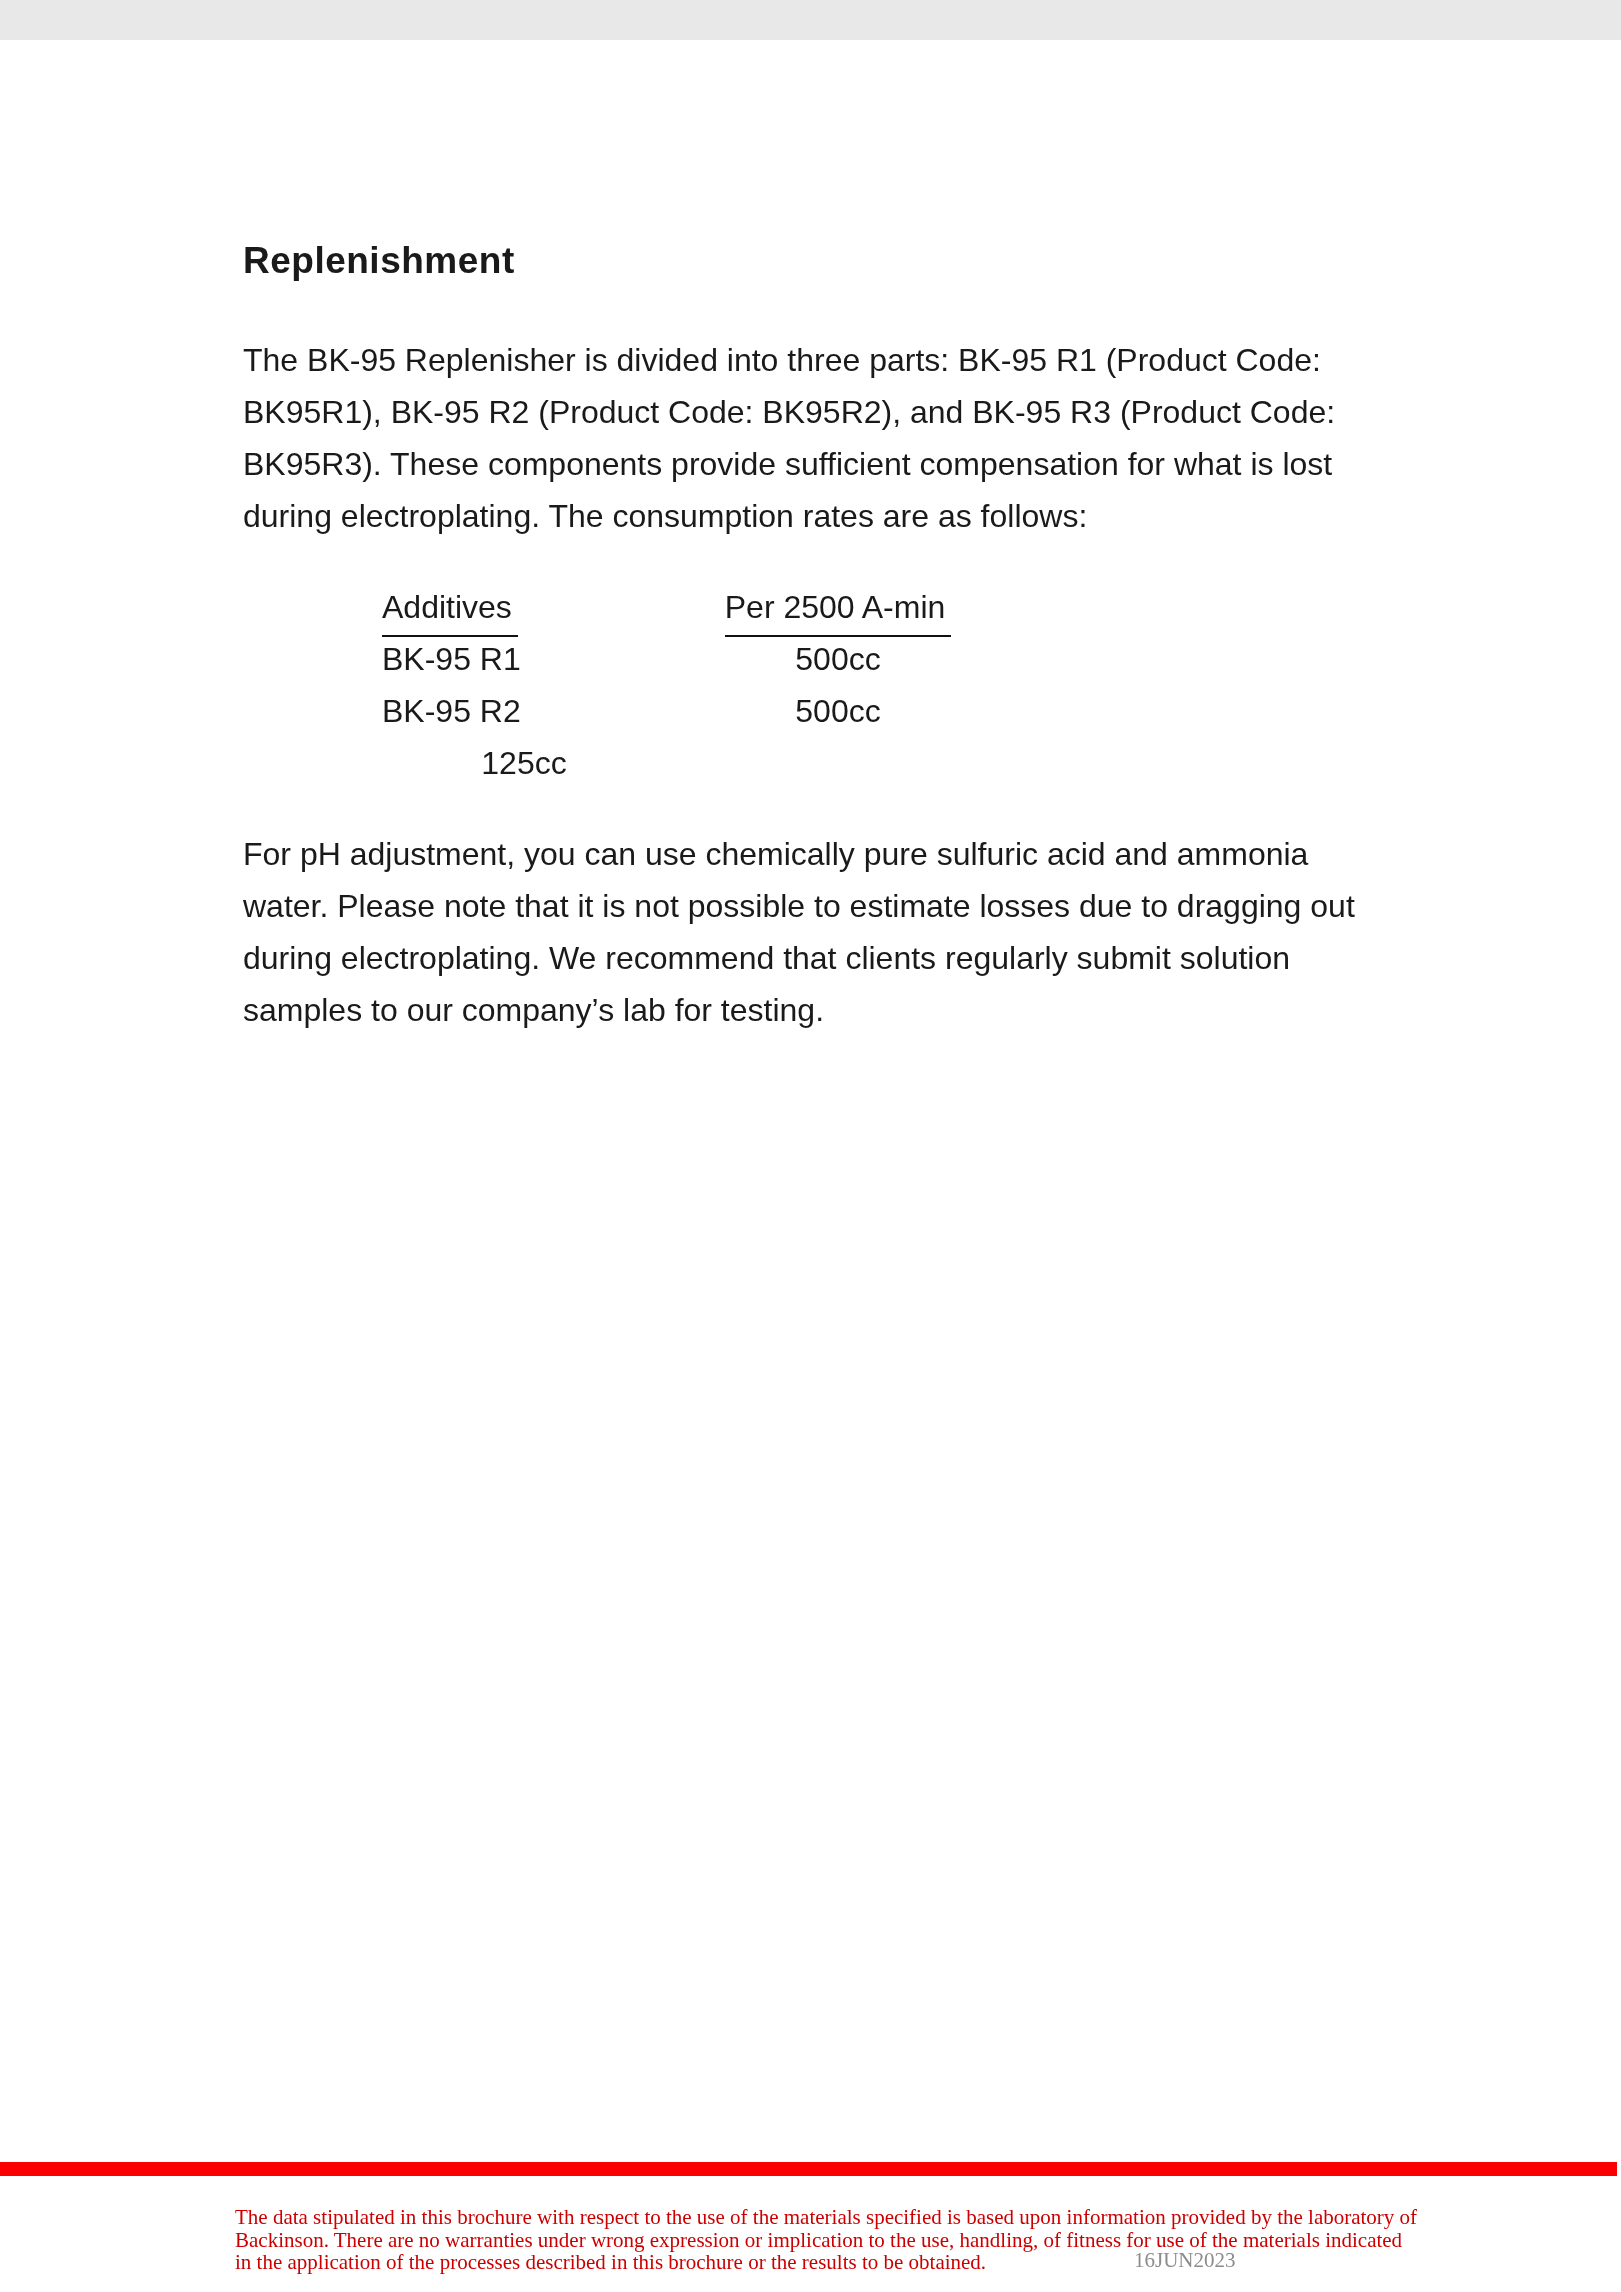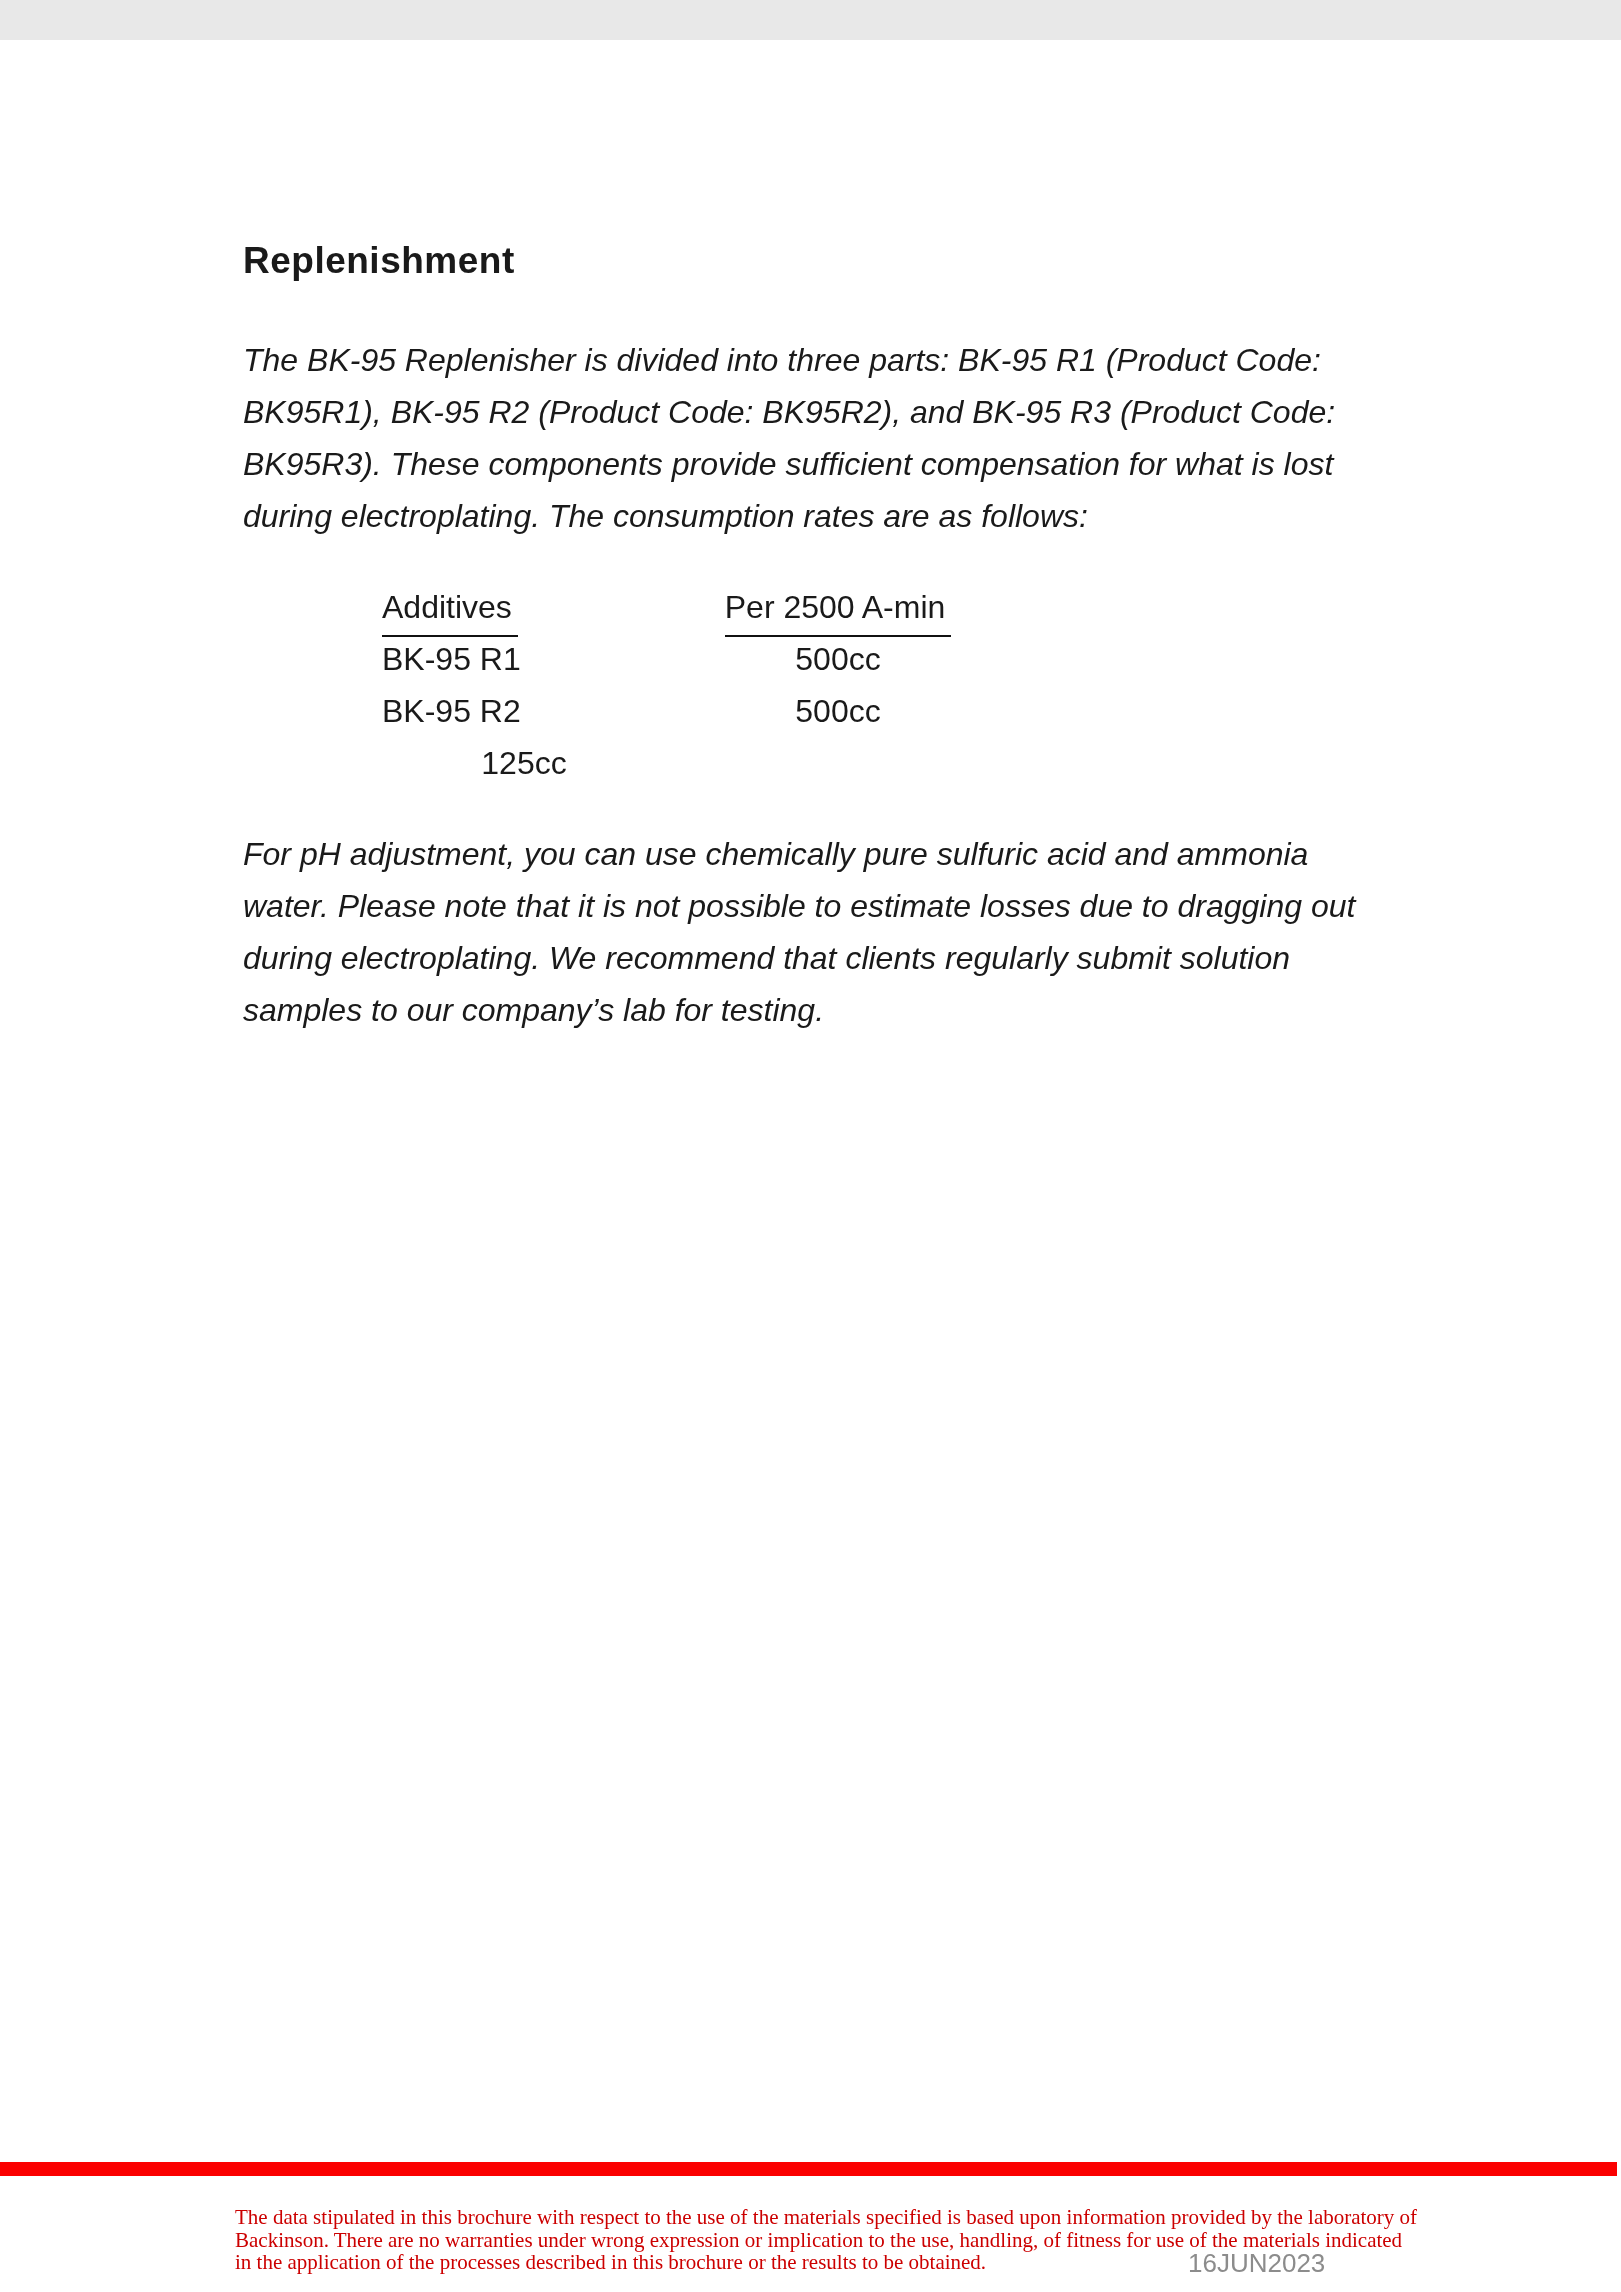--- a/index.html
+++ b/index.html
@@ -20,21 +20,20 @@
     font-weight: bold;
     letter-spacing: 0.5px;
     white-space: pre;
   }
   .body-para {
     position: absolute;
     left: 243px;
     font-size: 32px;
     line-height: 52px;
     white-space: pre;
-    font-style: italic;
   }
   .para-1 { top: 294px; }
   .para-2 { top: 788px; }
   .consumption-table {
     position: absolute;
     left: 382px;
     top: 541px;
     width: 627px;
   }
   .trow {
@@ -64,24 +63,24 @@
     position: absolute;
     left: 235px;
     top: 2166px;
     font-family: "Liberation Serif", "DejaVu Serif", serif;
     font-size: 21px;
     line-height: 22.5px;
     white-space: pre;
   }
   .footer-date {
     position: absolute;
-    left: 1188px;
+    left: 1134px;
     top: 2208px;
-    font-family: Liberation Sans, sans-serif;
-    font-size: 26px;
+    font-family: Liberation Serif, serif;
+    font-size: 21px;
     white-space: pre;
   }
 </style>
 </head>
 <body>
 
 <div class="page" style="color: rgb(26, 26, 26);">
 
   <div class="doc-heading">Replenishment</div>
 

